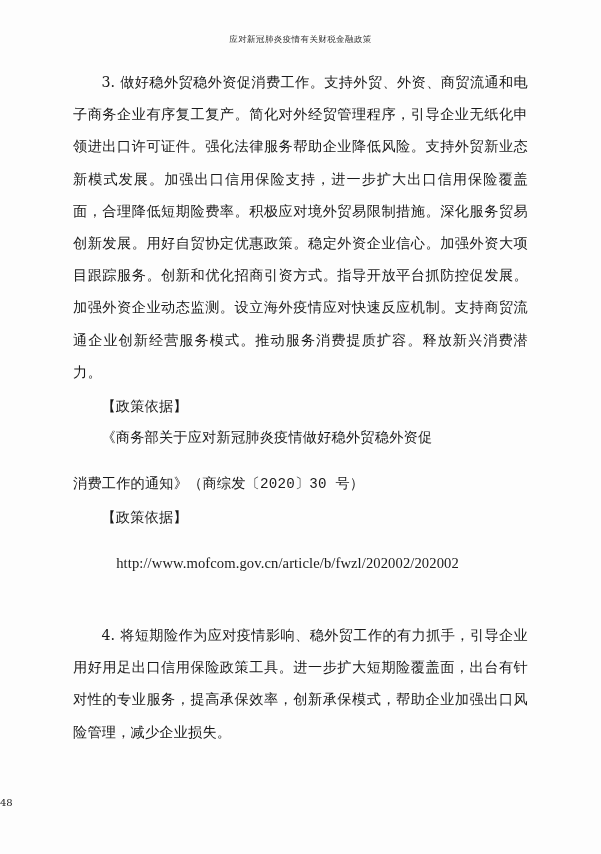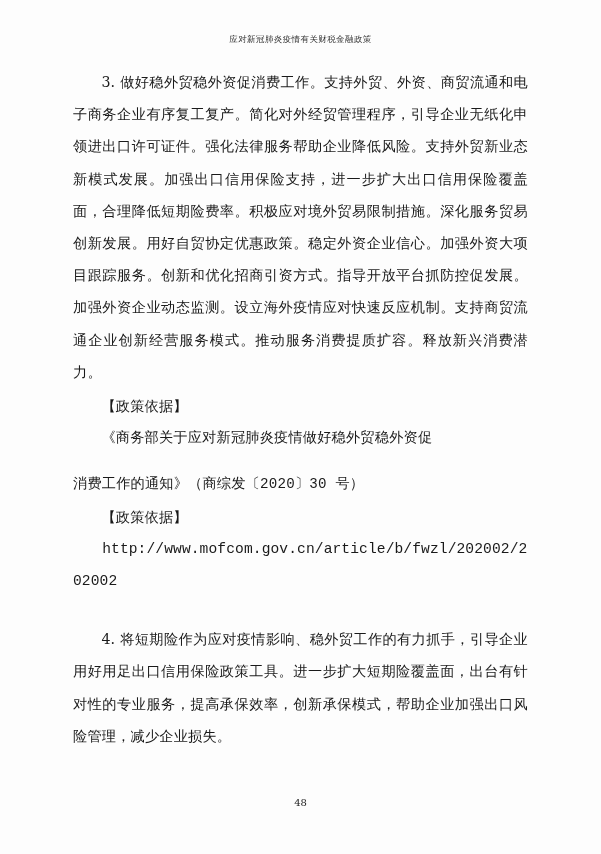--- a/index.html
+++ b/index.html
@@ -57,37 +57,36 @@
     text-indent: 2em;
     letter-spacing: 0.2px;
     text-align: justify;
     font-family: Liberation Mono, monospace;
   }
   .cite.cont {
     text-indent: 0;
     margin-top: 14px;
   }
   .url {
-    margin: 0;
+    margin: 14px;
     font-size: 14.6px;
     line-height: 32.2px;
     text-indent: 2em;
     letter-spacing: 0.1px;
     word-break: break-all;
-    font-family: Liberation Mono, monospace;
+    font-family: Liberation Serif, serif;
   }
   .url.cont {
     text-indent: 0;
   }
   .footer {
     position: absolute;
     bottom: 46px;
     left: 0;
     width: 601px;
-    text-align: center;
     font-size: 10px;
     color: #222222;
   }
 </style>
 </head>
 <body>
 
 <div class="page">
 
   <div class="header">应对新冠肺炎疫情有关财税金融政策</div>

